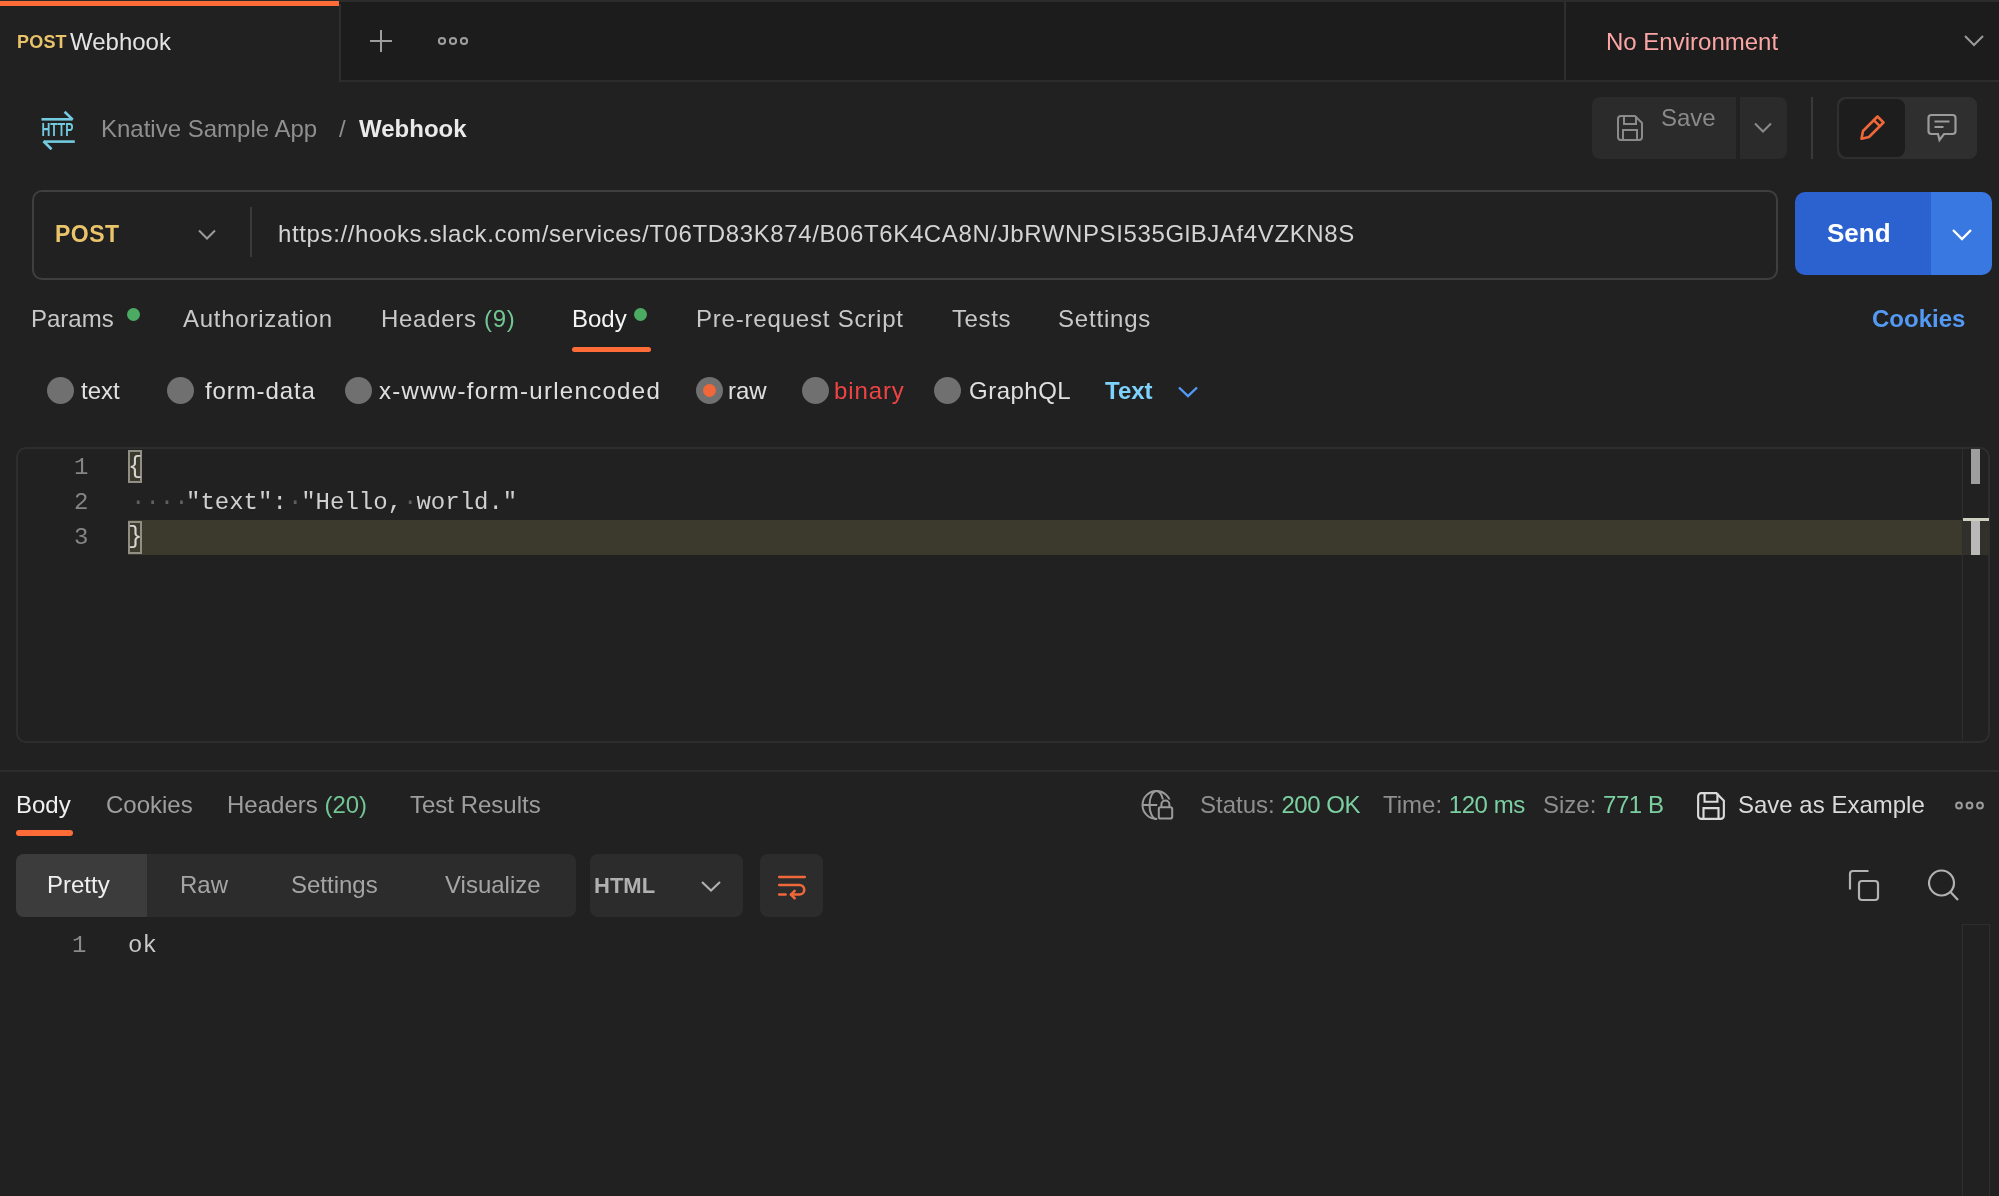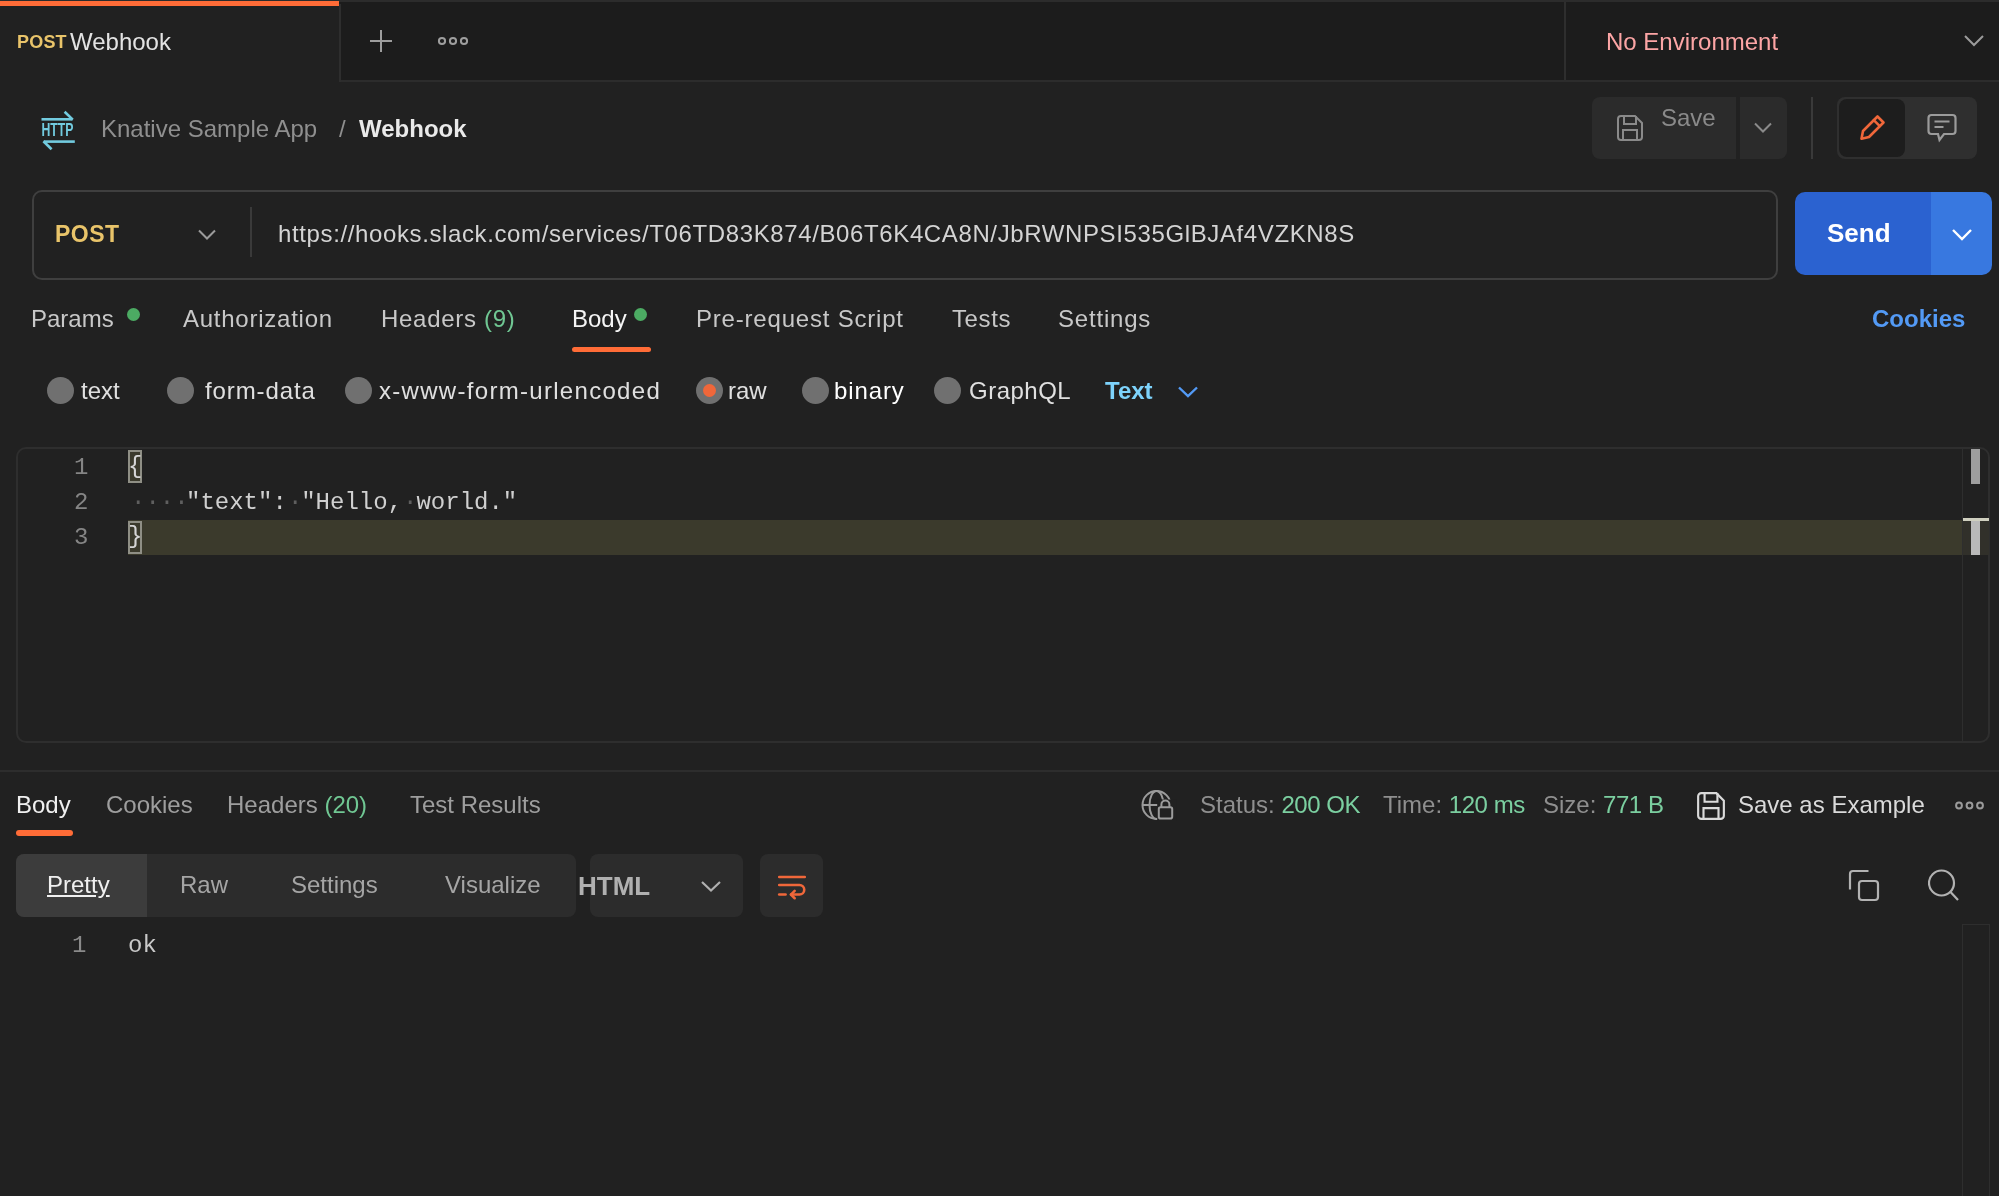--- a/index.html
+++ b/index.html
@@ -99,21 +99,21 @@
 <div class="abs" style="left:47px;top:377px;width:27px;height:27px;border-radius:50%;background:#707070;"></div>
 <div class="txt" style="left:81px;top:373px;color:#e0e0e0;">text</div>
 <div class="abs" style="left:167px;top:377px;width:27px;height:27px;border-radius:50%;background:#707070;"></div>
 <div class="txt" style="left:205px;top:373px;color:#e0e0e0;letter-spacing:.9px;">form-data</div>
 <div class="abs" style="left:345px;top:377px;width:27px;height:27px;border-radius:50%;background:#707070;"></div>
 <div class="txt" style="left:379px;top:373px;color:#e0e0e0;letter-spacing:1.3px;">x-www-form-urlencoded</div>
 <div class="abs" style="left:696px;top:377px;width:27px;height:27px;border-radius:50%;background:#707070;"></div>
 <div class="abs" style="left:703px;top:384px;width:13px;height:13px;border-radius:50%;background:#f0673a;"></div>
 <div class="txt" style="left:728px;top:373px;color:#e0e0e0;">raw</div>
 <div class="abs" style="left:802px;top:377px;width:27px;height:27px;border-radius:50%;background:#707070;"></div>
-<div class="txt" style="left:834px;top:373px;color:#ffffff;letter-spacing:.9px;">binary</div>
+<div class="txt" style="left:834px;top:373px;color:#ef4444;letter-spacing:.9px;">binary</div>
 <div class="abs" style="left:934px;top:377px;width:27px;height:27px;border-radius:50%;background:#707070;"></div>
 <div class="txt" style="left:969px;top:373px;color:#e0e0e0;letter-spacing:.5px;text-align:right;">GraphQL</div>
 <div class="txt" style="left:1105px;top:373px;color:#7dd3fc;font-weight:700;">Text</div>
 <svg style="left:1176px;top:385px" width="24" height="14" viewBox="0 0 24 14" fill="none" stroke="#539af5" stroke-width="2.4">
     <path d="M3 2.5l9 8.5 9-8.5"></path>
   </svg>
 
 <div class="abs" style="left:16px;top:447px;width:1974px;height:296px;border:2px solid #2e2e2e;border-radius:10px;"></div>
 <div class="abs" style="left:128px;top:520px;width:1834px;height:35px;background:#3b3a2c;"></div>
 <div class="abs" style="left:1962px;top:520px;width:27px;height:35px;background:#31302a;"></div>
@@ -158,26 +158,26 @@
 </svg>
 <div class="txt" style="left:1738px;top:787px;color:#dadada;">Save as Example</div>
 <svg style="left:1954px;top:799px" width="32" height="13" viewBox="0 0 32 13" fill="none" stroke="#9b9b9b" stroke-width="2">
     <circle cx="5" cy="6.5" r="2.9"></circle>
     <circle cx="15.5" cy="6.5" r="2.9"></circle>
     <circle cx="26" cy="6.5" r="2.9"></circle>
   </svg>
 
 <div class="abs" style="left:16px;top:854px;width:560px;height:63px;background:#2c2c2c;border-radius:8px;"></div>
 <div class="abs" style="left:16px;top:854px;width:131px;height:63px;background:#3c3c3c;border-radius:8px 0 0 8px;"></div>
-<div class="txt" style="left:47px;top:867px;color:#f0f0f0;text-decoration:underline;">Pretty</div>
+<div class="txt" style="left:47px;top:867px;color:#f0f0f0;">Pretty</div>
 <div class="txt" style="left:180px;top:867px;color:#a5a5a5;">Raw</div>
 <div class="txt" style="left:291px;top:867px;color:#a5a5a5;">Settings</div>
 <div class="txt" style="left:445px;top:867px;color:#a5a5a5;">Visualize</div>
 <div class="abs" style="left:590px;top:854px;width:153px;height:63px;background:#2c2c2c;border-radius:8px;"></div>
-<div class="txt" style="left:578px;top:868px;color:#b0b0b0;font-weight:700;font-size:26px;">HTML</div>
+<div class="txt" style="left:594px;top:868px;color:#b0b0b0;font-weight:700;font-size:22px;">HTML</div>
 <svg style="left:700px;top:879px" width="22" height="15" viewBox="0 0 22 15" fill="none" stroke="#b0b0b0" stroke-width="2.2">
     <path d="M2 3l9 8.5L20 3"></path>
   </svg>
 <div class="abs" style="left:760px;top:854px;width:63px;height:63px;background:#2c2c2c;border-radius:8px;"></div>
 <svg style="left:776px;top:870px" width="32" height="32" viewBox="0 0 30 30" fill="none" stroke="#f0673a" stroke-width="2.4" stroke-linecap="round" stroke-linejoin="round">
   <path d="M3 6.5h24"></path>
     <path d="M3 14h19a4.5 4.5 0 0 1 0 9h-8"></path>
     <path d="M17.5 19.5L14 23l3.5 3.5"></path>
     <path d="M3 23h6"></path>
 </svg>

